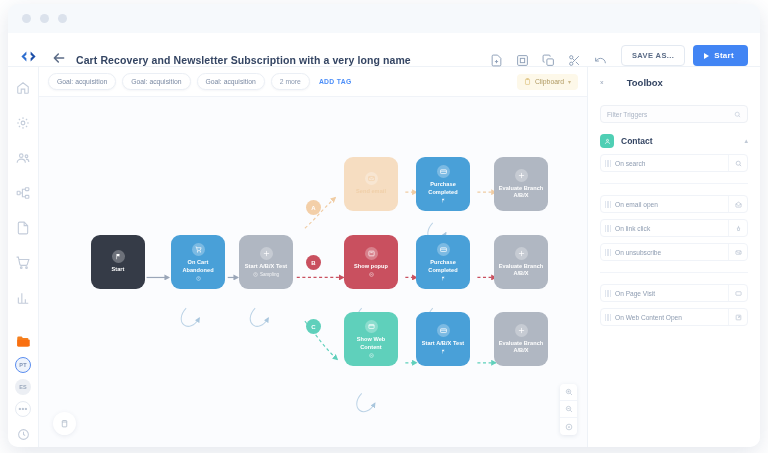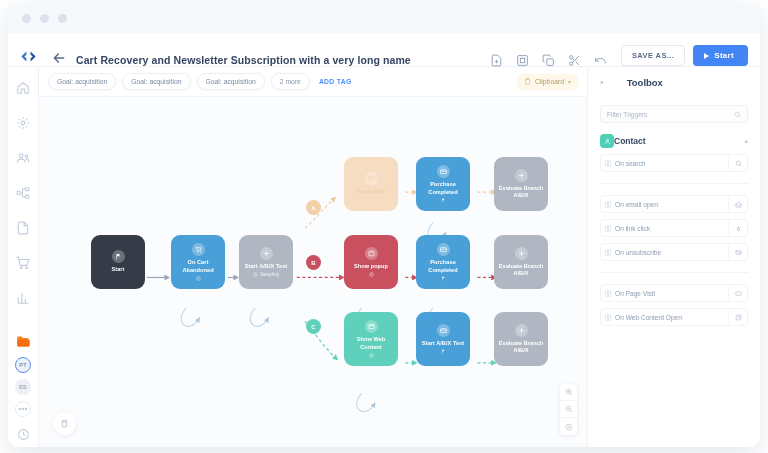--- a/index.html
+++ b/index.html
@@ -147,21 +147,21 @@
   .tb-tab.active { color:#4285f4; border-bottom:1.6px solid #4285f4; }
   .tb-tabs .chev { position:absolute; right:4px; font-size:8px; color:#b6c0cf; }
   .tb-scroll { flex:1; overflow:hidden; padding:0 12px; }
   .filter {
     display:flex; align-items:center; margin-top:9px; height:18px;
     border:1px solid #edf0f5; border-radius:4px; background:#fdfdfe; padding:0 6px;
   }
   .filter .ftxt { flex:1; font-size:6.6px; color:#aab4c4; }
   .filter svg { width:7px; height:7px; color:#c3ccda; display:block; }
   .grp { margin-top:11px; }
-  .grp-head { display:flex; align-items:center; }
+  .grp-head { display:flex; align-items:center; gap:7px; }
   .grp-ic { width:14px; height:14px; border-radius:4px; display:flex; align-items:center; justify-content:center; }
   .grp-ic svg { width:7px; height:7px; color:#fff; display:block; }
   .grp-name { font-size:8.5px; font-weight:700; color:#344563; flex:1; }
   .grp-caret { font-size:7px; color:#c0c9d6; }
   .trigger {
     display:flex; align-items:center; height:18px; margin-top:6px;
     border:1px solid #f0f3f8; border-radius:4px; background:#fff;
   }
   .trigger .grip { width:14px; display:flex; justify-content:center; gap:1.2px; }
   .trigger .grip i { width:1.2px; height:7px; background:#e2e7ef; display:block; }

